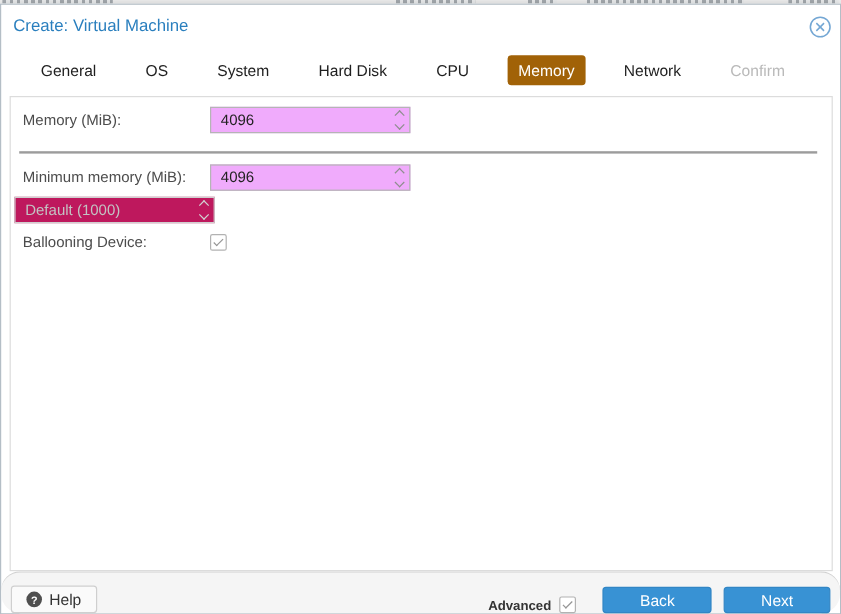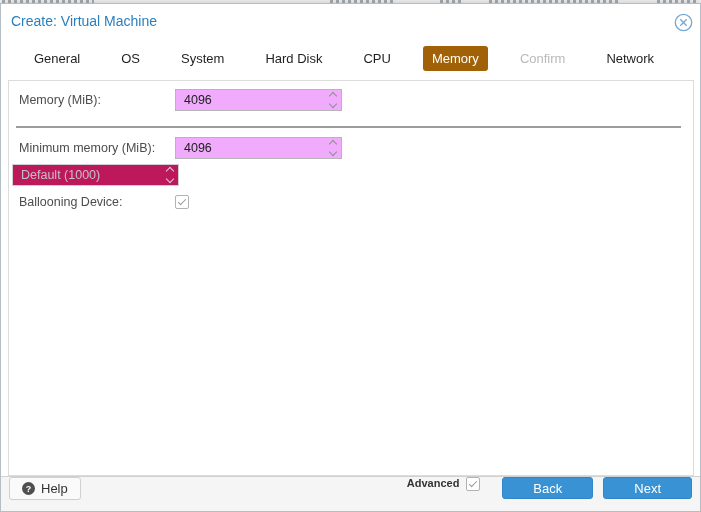--- a/index.html
+++ b/index.html
@@ -49,21 +49,21 @@
   .sep { height:2px; background:#9c9c9c; margin:15px 6px 9px 4px; }
 
   .checkbox { width:14px; height:14px; border:1px solid #b2b2b2; border-radius:2px;
               background:#fff; cursor:pointer; display:flex; align-items:flex-start;
               justify-content:center; }
   .tick { width:8px; height:4px; border-left:1px solid #969696; border-bottom:1px solid #969696;
           transform:rotate(-45deg); margin-top:3px; }
 
   
   .footer { position:absolute; left:0; right:0; bottom:0; height:35px; background:#f5f5f5;
-            border-top:1px solid #d0d0d0; display:flex; align-items:flex-start; padding:0 8px; }
+            border-top:1px solid #d0d0d0; display:flex; align-items:flex-end; padding:0 8px;border-radius:16px; }
   .help-btn { display:flex; align-items:center; gap:6px; background:#fafafa;
               border:1px solid #cfcfcf; border-radius:3px; height:23px; padding:0 12px;
               font-size:13px; color:#333; cursor:pointer; }
   .help-icon { width:13px; height:13px; border-radius:50%; background:#4f4f4f; color:#fff;
                font-size:9px; font-weight:bold; display:flex; align-items:center;
                justify-content:center; }
   .help-icon::after { content:"?"; }
   .footer .spacer { flex:1; }
   .adv-label { font-size:11px; color:#333; margin-right:7px;font-weight:bold; }
   .footer .checkbox { margin-right:12px; }
@@ -95,22 +95,22 @@
     </div>
   </div>
 
   <div class="tabbar">
     <div class="tab">General</div>
     <div class="tab">OS</div>
     <div class="tab">System</div>
     <div class="tab">Hard Disk</div>
     <div class="tab">CPU</div>
     <div class="tab active">Memory</div>
+    <div class="tab">Network</div>
     <div class="tab disabled">Confirm</div>
-    <div class="tab">Network</div>
   </div>
 
   <div class="panel">
 
     <div class="row">
       <label>Memory (MiB):</label>
       <div class="field">
         <input type="text" value="4096" style="">
         <div class="spin">
           <div class="chev up"></div>

